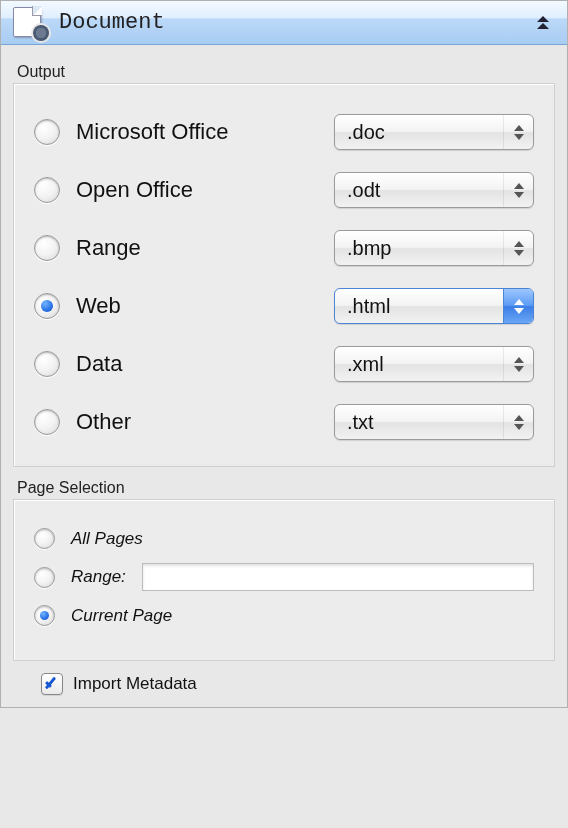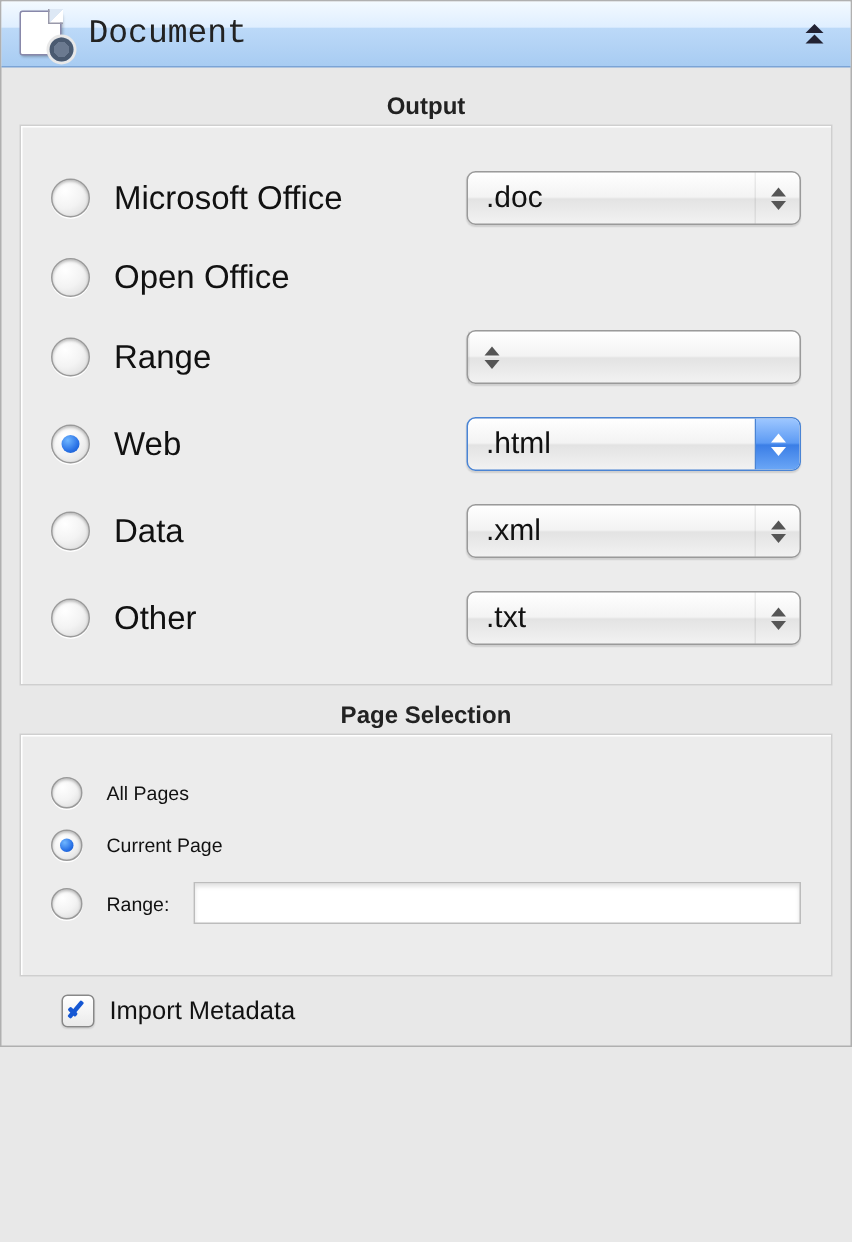--- a/index.html
+++ b/index.html
@@ -54,23 +54,22 @@
     justify-content:center;align-items:center;cursor:pointer;
     color:#234;gap:-2px;
   }
   .chev{width:0;height:0;border-left:6px solid transparent;
     border-right:6px solid transparent;}
   .chev.up{border-bottom:6px solid #223;}
   .chev.up2{border-bottom:6px solid #223;margin-top:1px;}
   
   .body{padding:10px 12px 10px 12px;}
   .group-label{
-    font-size:16px;font-weight:bold;color:#222;
+    font-size:16px;font-weight:normal;color:#222;
     margin:8px 4px 2px 4px;
-    text-align:center;
   }
   .group{
     border:1px solid #cfcfcf;
     border-radius:0;
     background:#ececec;
     padding:20px 20px 20px 20px;
     margin-bottom:12px;
     box-shadow:inset 1px 1px 0 #fff;
   }
   .row{
@@ -91,24 +90,24 @@
   .radio.selected::after{
     content:"";position:absolute;left:50%;top:50%;
     width:12px;height:12px;margin:-6px 0 0 -6px;
     border-radius:50%;
     background:radial-gradient(circle at 35% 30%,#6fb6ff 0%,#2a72e6 60%,#0b4fc4 100%);
   }
   .radio.sm.selected::after{width:9px;height:9px;margin:-4.5px 0 0 -4.5px;}
   .r-label{
     font-size:22px;color:#111;flex:1;
   }
-  .r-label.sm{font-size:13px;}
+  .r-label.sm{font-size:17px;font-style:italic;}
   
   .popup{
-    width:223px;height:36px;flex-shrink:0;
+    width:200px;height:36px;flex-shrink:0;
     display:flex;align-items:center;
     background:linear-gradient(to bottom,#ffffff 0%,#f3f3f3 48%,#e3e3e3 52%,#f2f2f2 100%);
     border:1px solid #9a9a9a;border-radius:6px;
     box-shadow:inset 0 1px 0 #fff,0 1px 1px rgba(0,0,0,.12);
     cursor:pointer;position:relative;
   }
   .popup .val{
     flex:1;padding:0 12px;font-size:20px;color:#111;text-align:left;
   }
   .popup .stepper{
@@ -187,26 +186,34 @@
           <span class="stepper">
               <span class="arr u"></span>
               <span class="arr d"></span>
             </span>
         </div>
       </div>
 
       <div class="row">
         <span class="radio"></span>
         <span class="r-label">Open Office</span>
+        <div class="popup">
+          <span class="val">.odt</span>
+          <span class="stepper">
+              <span class="arr u"></span>
+              <span class="arr d"></span>
+            </span>
+        </div>
       </div>
 
       <div class="row">
         <span class="radio"></span>
         <span class="r-label">Range</span>
         <div class="popup">
+          <span class="val">.bmp</span>
           <span class="stepper">
               <span class="arr u"></span>
               <span class="arr d"></span>
             </span>
         </div>
       </div>
 
       <div class="row">
         <span class="radio selected"></span>
         <span class="r-label">Web</span>
@@ -247,28 +254,28 @@
 
     <div class="group-label">Page Selection</div>
     <div class="group pages">
 
       <div class="row">
         <span class="radio sm"></span>
         <span class="r-label sm">All Pages</span>
       </div>
 
       <div class="row">
-        <span class="radio sm selected"></span>
-        <span class="r-label sm">Current Page</span>
-      </div>
-
-      <div class="row">
         <span class="radio sm"></span>
         <span class="r-label sm" style="flex:0 0 auto">Range:</span>
         <input class="range-input" type="text" value="" style="">
+      </div>
+
+      <div class="row">
+        <span class="radio sm selected"></span>
+        <span class="r-label sm">Current Page</span>
       </div>
 
     </div>
 
     <div class="chk-row">
       <span class="checkbox checked"></span>
       <span class="chk-label">Import Metadata</span>
     </div>
 
   </div>

